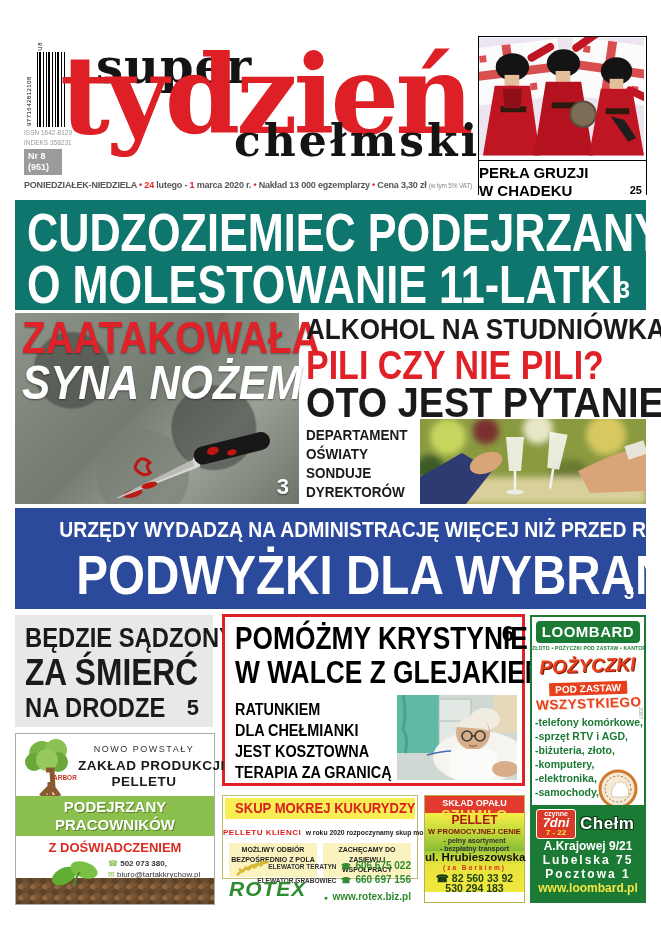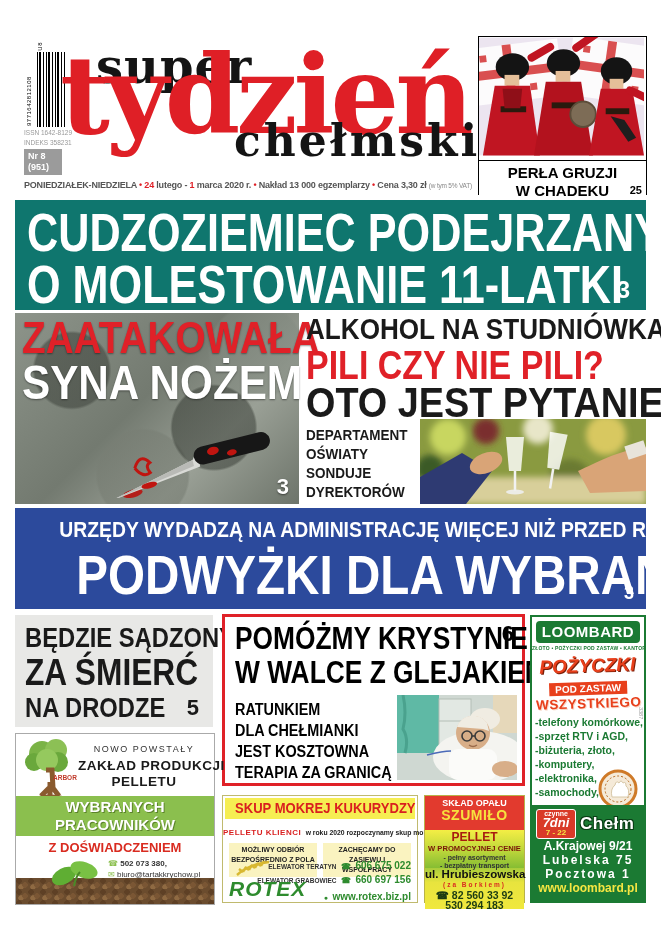--- a/index.html
+++ b/index.html
@@ -17,34 +17,34 @@
   .super{font-family:"DejaVu Serif",serif;font-weight:bold;color:#141414;font-size:48px;letter-spacing:1px;line-height:1;}
   .tydzien{font-family:"DejaVu Serif",serif;font-weight:bold;color:#df1f26;font-size:108px;letter-spacing:-4px;line-height:.95;}
   .chelmski{font-family:"DejaVu Serif",serif;font-weight:bold;color:#141414;font-size:44px;letter-spacing:3px;line-height:1;}
   .issuebox{background:#9b9b9b;color:#fff;font-size:9px;font-weight:bold;line-height:1.2;padding:2px 4px;}
   .issn{font-size:6.5px;color:#999;line-height:1.5;}
   .dateline{font-size:9px;color:#555;font-weight:bold;letter-spacing:-.2px;white-space:nowrap;}
   .dl-red{color:#df1f26;}
   .dl-vat{font-size:6.5px;color:#888;font-weight:normal;}
   
   .teaser{border:1px solid #000;background:#fff;}
-  .teaser-cap{border-top:1px solid #000;text-align:center;font-size:15px;font-weight:bold;line-height:1.2;padding-top:3px;position:relative;height:35px;background:#fff;}
+  .teaser-cap{border-top:1px solid #000;text-align:left;font-size:15px;font-weight:bold;line-height:1.2;padding-top:3px;position:relative;height:35px;background:#fff;}
   .teaser-page{position:absolute;right:4px;bottom:2px;font-size:11px;font-weight:bold;}
   
   .lead{background:#0f766e;color:#fff;}
   .lead .l{font-size:54px;font-weight:bold;line-height:1;}
   
   .knife{background:
     radial-gradient(circle at 20% 30%,rgba(60,65,58,.55) 0 14%,transparent 15%),
     radial-gradient(circle at 70% 60%,rgba(50,55,48,.5) 0 18%,transparent 19%),
     radial-gradient(circle at 45% 85%,rgba(120,126,116,.6) 0 20%,transparent 21%),
     radial-gradient(circle at 85% 20%,rgba(130,138,128,.5) 0 16%,transparent 17%),
     linear-gradient(135deg,#8d948a 0%,#737a70 45%,#9aa096 70%,#6d746a 100%);}
   .red-title{color:#e02128;font-weight:bold;text-shadow:0 1px 2px rgba(0,0,0,.4);}
-  .white-title{color:#fff;font-weight:bold;text-shadow:0 1px 2px rgba(0,0,0,.45);}
+  .white-title{color:#fff;font-weight:bold;text-shadow:0 1px 2px rgba(0,0,0,.45);font-style:italic;}
   .page-num-w{color:#fff;font-weight:bold;text-shadow:0 1px 2px rgba(0,0,0,.5);}
   
   .alc-k{color:#1a1a1a;font-weight:bold;font-size:29px;line-height:1;}
   .alc-r{color:#e02128;font-weight:bold;font-size:40px;line-height:1;}
   .alc-b{color:#1a1a1a;font-weight:bold;font-size:42px;line-height:1;}
   .alc-sub{color:#1a1a1a;font-weight:bold;font-size:15px;line-height:19px;}
   
   .bluebar{background:#2c4a9c;color:#fff;text-align:center;}
   
   .graybox{background:#e8e8e6;color:#1a1a1a;}
@@ -292,37 +292,37 @@
       <circle cx="38" cy="24" r="10" fill="#6aa83c"></circle>
       <circle cx="27" cy="22" r="11" fill="#95c95e"></circle>
       <path d="M26,32 l6,0 l1,18 l6,8 M29,50 l-8,8 M30,44 l0,14" stroke="#8a5a2e" stroke-width="5" fill="none"></path>
       <path d="M12,62 q18,-8 38,0" stroke="#8a5a2e" stroke-width="3" fill="none"></path>
       <text x="33" y="42" font-size="6.5" fill="#c03a2a" font-family="Liberation Sans, sans-serif" font-weight="bold">ARBOR</text>
     </svg>
     <div class="abs" style="left:62px;top:10px;width:132px;text-align:center;font-size:9px;letter-spacing:1.5px;color:#333;">NOWO POWSTAŁY</div>
     <div class="abs b nw" style="left:62px;top:24px;width:132px;text-align:center;font-size:13.5px;letter-spacing:.5px;color:#1a1a1a;">ZAKŁAD PRODUKCJI</div>
     <div class="abs b" style="left:62px;top:40px;width:132px;text-align:center;font-size:13.5px;letter-spacing:.5px;color:#1a1a1a;">PELLETU</div>
     <div class="abs arbor-band" style="left:0;top:62px;width:198px;height:40px;padding-top:2px;box-sizing:border-box;">
-      <div>WYBRANYCH</div>
+      <div>PODEJRZANY</div>
       <div>PRACOWNIKÓW</div>
     </div>
     <div class="abs b" style="left:0;top:106px;width:198px;text-align:center;font-size:13px;color:#d92b20;">Z DOŚWIADCZENIEM</div>
     <div class="abs" style="left:92px;top:124px;font-size:8px;color:#333;line-height:11px;">
       <div class="nw"><span style="color:#8bbf4e;">☎</span> <span class="b">502 073 380,</span></div>
       <div class="nw"><span style="color:#8bbf4e;">✉</span> <span>biuro@tartakkrychow.pl</span></div>
     </div>
     <div class="abs pellets" style="left:0;bottom:0;width:198px;height:26px;"></div>
     <svg class="abs" style="left:34px;bottom:14px;" width="52" height="34" viewBox="0 0 52 34">
       <ellipse cx="14" cy="20" rx="13" ry="8" fill="#5fae33" transform="rotate(-28 14 20)"></ellipse>
       <ellipse cx="34" cy="14" rx="14" ry="8" fill="#79c144" transform="rotate(18 34 14)"></ellipse>
       <path d="M24,30 q2,-10 6,-14" stroke="#4a8a28" stroke-width="2" fill="none"></path>
     </svg>
   </div>
 
-  <div class="abs ad rotex" style="left:222px;top:795px;width:196px;height:108px;box-sizing:border-box;">
+  <div class="abs ad rotex" style="left:222px;top:795px;width:196px;height:84px;box-sizing:border-box;">
     <div class="rotex-h" style="margin:2px;"><span class="cx90 cxc" style="display:inline-block;">SKUP MOKREJ KUKURYDZY</span></div>
     <div style="text-align:center;margin-top:2px;white-space:nowrap;">
       <span class="b" style="font-size:8px;color:#d91f1f;letter-spacing:.5px;">PELLETU KLIENCI</span>
       <span style="font-size:6.8px;color:#222;font-weight:bold;">w roku 2020 rozpoczynamy skup mokrej kukurydzy</span>
     </div>
     <div style="display:flex;gap:6px;margin:4px 6px 0 6px;">
       <div class="rotex-box" style="flex:1;padding:2px 0;">
         <div>MOŻLIWY ODBIÓR</div>
         <div>BEZPOŚREDNIO Z POLA</div>
       </div>
@@ -347,21 +347,21 @@
           <path d="M8,15 Q20,4 40,2"></path>
           <path d="M14,12 l3,-5 M20,10 l3,-5 M26,8 l3,-5 M32,6 l3,-5"></path>
           <path d="M14,12 l-4,-3 M20,10 l-4,-3 M26,8 l-4,-3 M32,6 l-4,-3"></path>
         </g>
       </svg>
       <div style="font-size:21px;color:#2e8b2e;font-weight:bold;font-style:italic;letter-spacing:1px;line-height:1;margin-top:-2px;">ROTEX</div>
     </div>
   </div>
 
   <div class="abs ad" style="left:424px;top:795px;width:101px;height:108px;border:1px solid #b8b24a;box-sizing:border-box;">
-    <div class="szum-h" style="height:34px;">
+    <div class="szum-h" style="height:17px;">
       <div style="color:#fff;font-weight:bold;font-size:9px;line-height:11px;padding-top:2px;">SKŁAD OPAŁU</div>
       <div style="color:#f7e23e;font-weight:bold;font-size:14px;line-height:13px;letter-spacing:.5px;">SZUMIŁO</div>
     </div>
     <div class="szum-mid" style="height:38px;">
       <div style="color:#a81c10;font-weight:bold;font-size:12px;line-height:13px;padding-top:1px;">PELLET</div>
       <div style="color:#7a1508;font-weight:bold;font-size:7.6px;line-height:9px;">W PROMOCYJNEJ CENIE</div>
       <div style="color:#333;font-weight:bold;font-size:7px;line-height:8px;margin-top:1px;">- pełny asortyment</div>
       <div style="color:#333;font-weight:bold;font-size:7px;line-height:8px;">- bezpłatny transport</div>
     </div>
     <div class="szum-bot" style="height:41px;">

